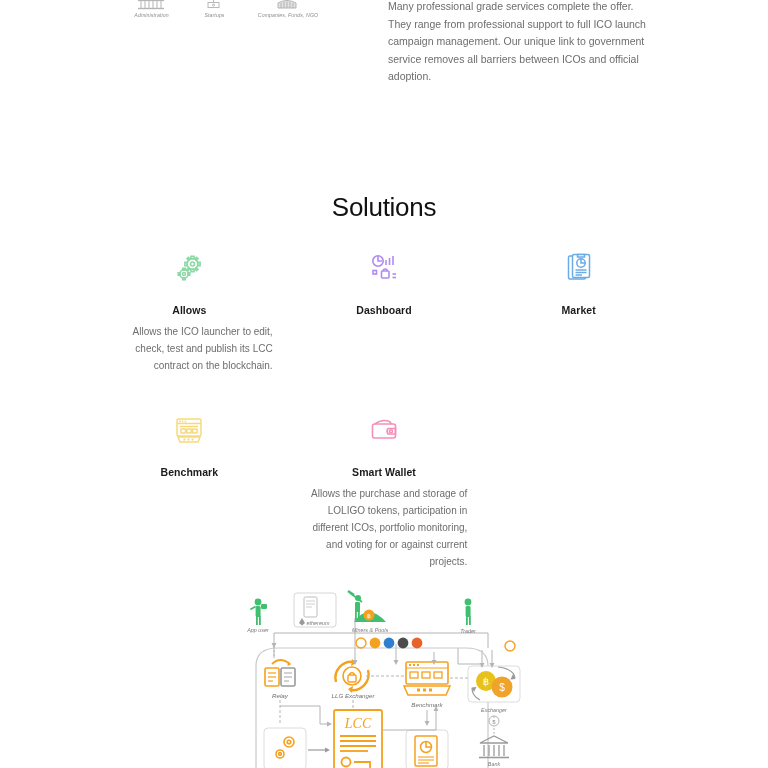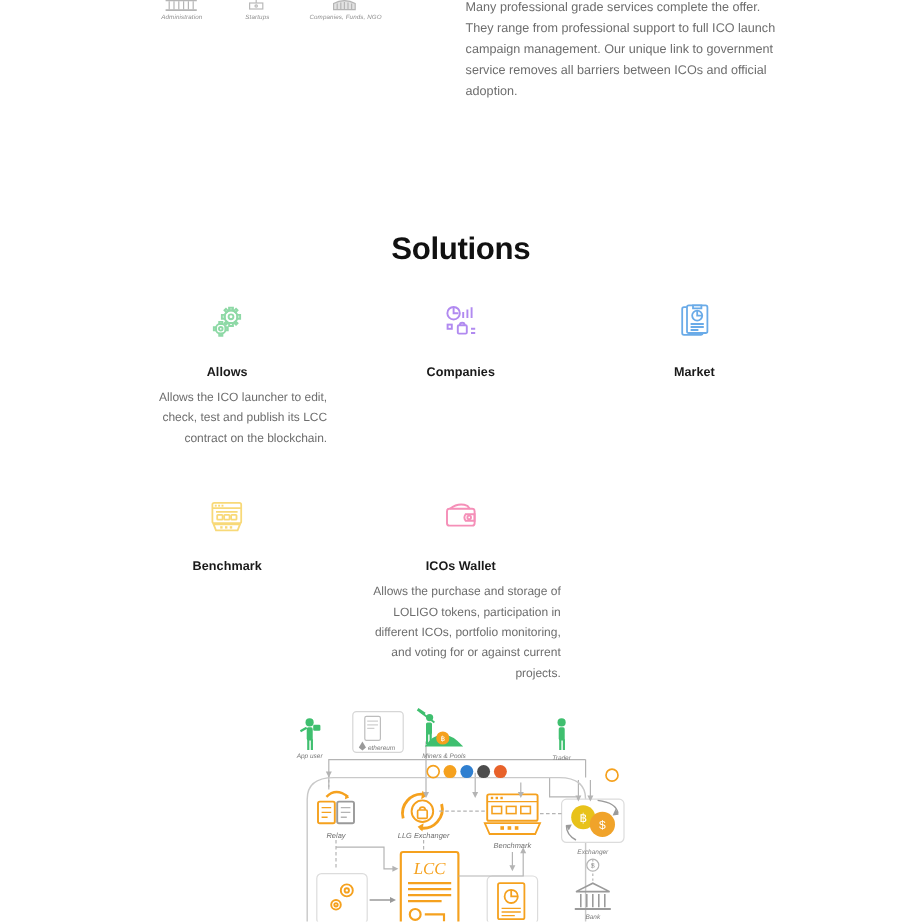--- a/index.html
+++ b/index.html
@@ -27,21 +27,21 @@
   .audience-item.wide { width: 96px; }
 
   .intro-text {
     position: absolute; left: 388px; top: -2px; width: 262px;
     font-size: 10.5px; line-height: 17.5px; color: #6d6d6d;
   }
 
   
   .solutions-title {
     position: absolute; top: 192px; left: 0; width: 768px;
-    text-align: center; font-size: 26px; font-weight: bold;
+    text-align: center; font-size: 26px; font-weight: normal;
     color: #111111; letter-spacing: -.3px;
   }
 
   .grid {
     position: absolute; top: 248px; left: 92px; width: 584px;
     display: flex; flex-wrap: wrap;
   }
   .card { width: 33.333%; padding: 0 8px; text-align: center; margin-bottom: 36px; }
   .card-icon { height: 40px; display: flex; align-items: center; justify-content: center; }
   .card-title {
@@ -163,21 +163,21 @@
             <line x1="22.5" y1="14" x2="22.5" y2="7"></line>
             <line x1="26" y1="14" x2="26" y2="5"></line>
             <rect x="14.5" y="20" width="7.5" height="7" rx="1"></rect>
             <path d="M16.2 20 a2 2 0 0 1 4 0"></path>
             <rect x="6" y="19.5" width="3.5" height="3.5"></rect>
             <line x1="25.5" y1="23" x2="29" y2="23"></line>
             <line x1="25.5" y1="26.5" x2="29" y2="26.5"></line>
           </g>
         </svg>
       </div>
-      <div class="card-title">Companies</div>
+      <div class="card-title">Dashboard</div>
     </div>
 
     <div class="card">
       <div class="card-icon">
         <svg width="34" height="34" viewBox="0 0 34 34">
           <g fill="none" stroke="#6aabe8" stroke-width="1.5">
             <rect x="6.5" y="5" width="17" height="23" rx="1.5"></rect>
             <rect x="10.5" y="3.5" width="17" height="23" rx="1.5" fill="#ffffff"></rect>
             <path d="M15.5 3.5 L22.5 3.5 L22.5 6 L15.5 6 Z" fill="#ffffff"></path>
             <circle cx="19" cy="12" r="4.2"></circle>
@@ -219,21 +219,21 @@
       <div class="card-icon">
         <svg width="34" height="34" viewBox="0 0 34 34">
           <g fill="none" stroke="#f58fb8" stroke-width="1.6">
             <path d="M8 11 Q15 5.5 22.5 8.5 L24.5 11"></path>
             <rect x="5.5" y="11" width="23" height="14" rx="2"></rect>
             <path d="M21 15.5 L28.5 15.5 L28.5 21 L21 21 Q19 18.2 21 15.5 Z"></path>
             <circle cx="24" cy="18.2" r="1.5"></circle>
           </g>
         </svg>
       </div>
-      <div class="card-title">ICOs Wallet</div>
+      <div class="card-title">Smart Wallet</div>
       <div class="card-desc">Allows the purchase and storage of LOLIGO tokens, participation in different ICOs, portfolio monitoring, and voting for or against current projects.</div>
     </div>
 
   </div>
 
   <div class="diagram">
     <svg width="296" height="182" viewBox="0 0 296 182">
 
       <g fill="none" stroke="#b4b4b4" stroke-width="1">
         <path d="M38 70 L38 45 L252 45"></path>

